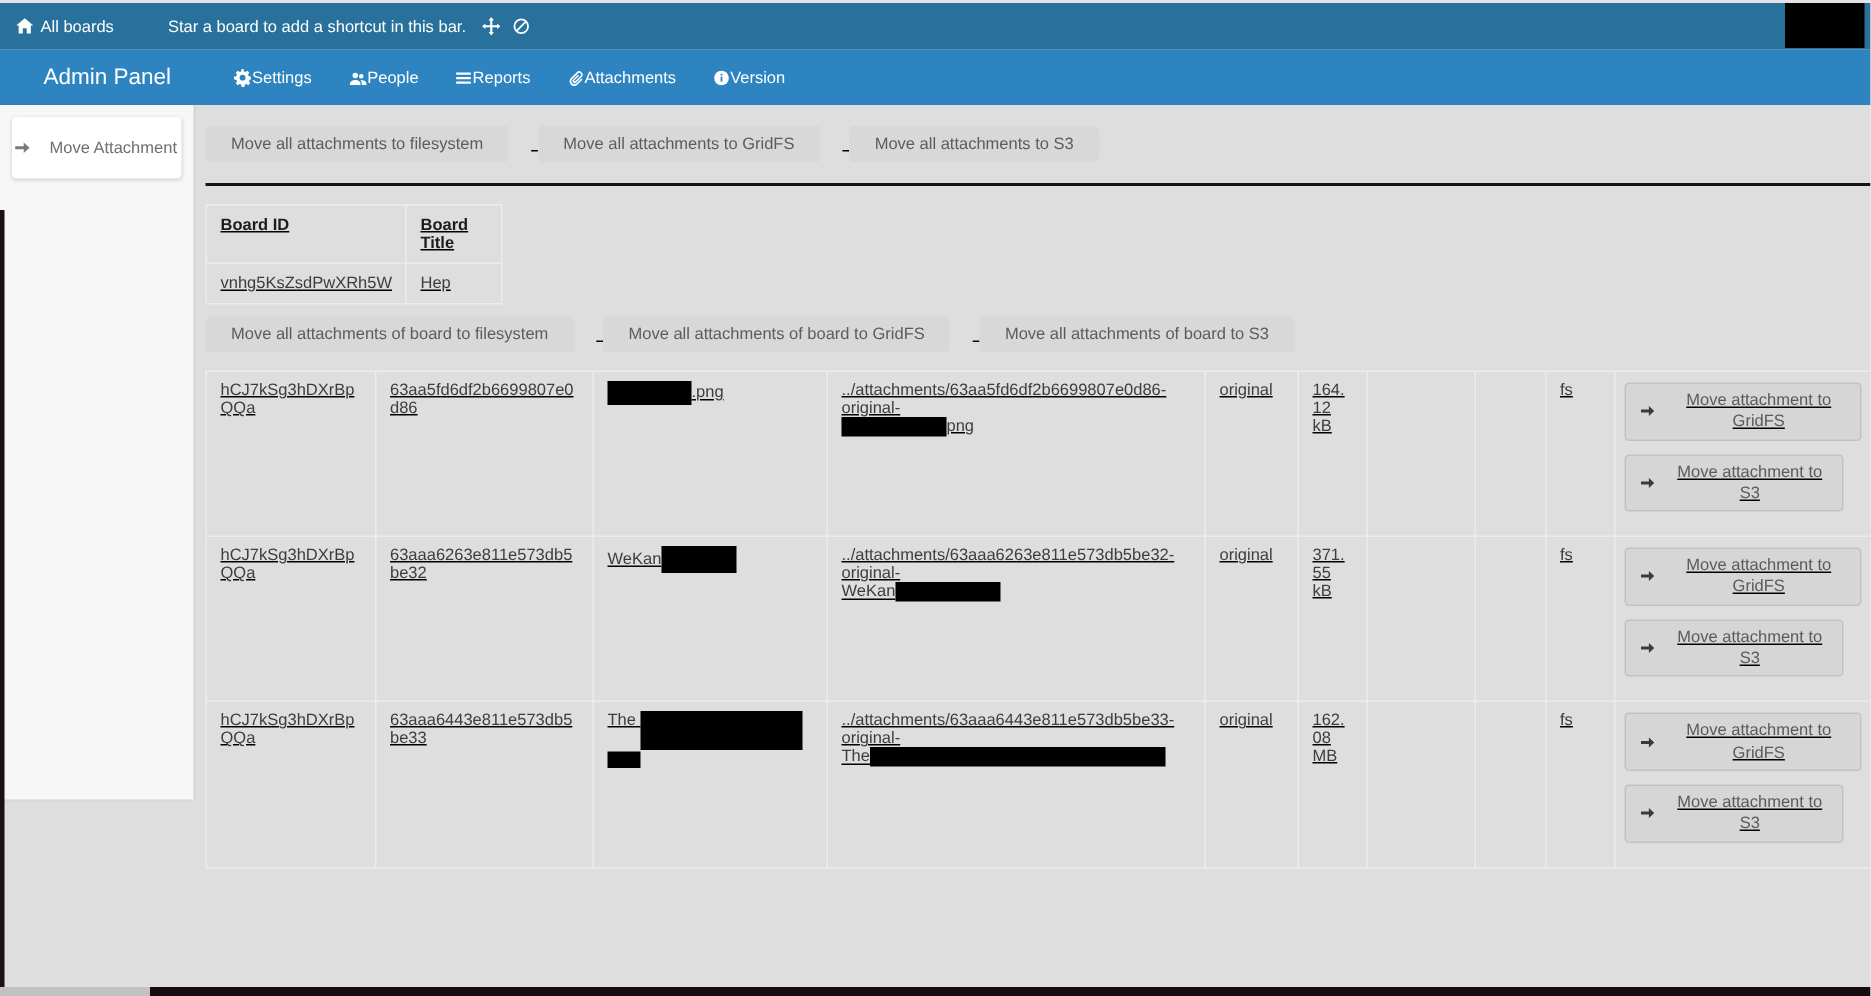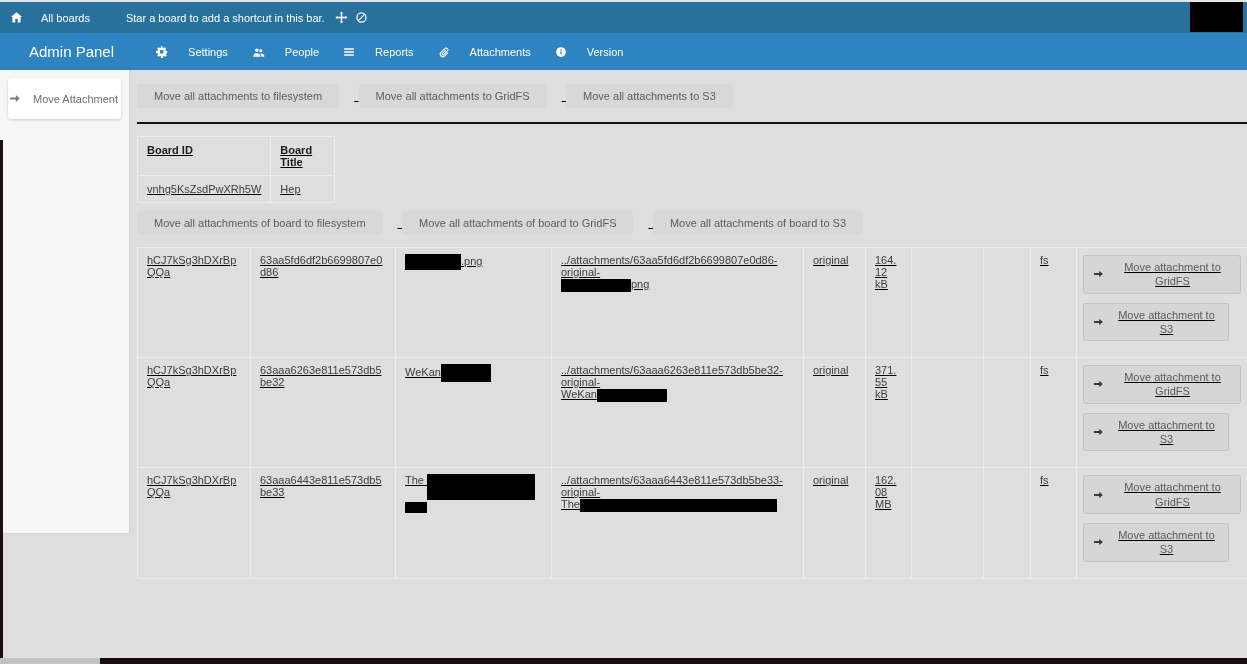--- a/index.html
+++ b/index.html
@@ -11,32 +11,32 @@
   .page {
     position:relative; width:1247px; height:664px;
     background:#dedede; overflow:hidden;
     border-top:2px solid #e3e3e3;
   }
   
   .topbar {
     height:31px; background:#28719d; color:#fff;
     display:flex; align-items:center; padding:0 10px; position:relative;
   }
-  .topbar .home { display:flex; align-items:center; gap:18px; font-size:11px; cursor:pointer; }
+  .topbar .home { display:flex; align-items:center; gap:4px; font-size:11px; cursor:pointer; }
   .topbar .hint { margin-left:36px; font-size:11px; }
   .topbar .hint-icons { margin-left:10px; display:flex; align-items:center; gap:7px; }
   .topbar .bell { margin-left:auto; margin-right:16px; display:flex; }
   .redact-avatar { position:absolute; right:4px; top:0px; width:53px; height:30px; background:#000; }
   
   .admin-header {
     height:37px; background:#2e84c0; color:#fff;
     display:flex; align-items:center; padding-left:29px;
   }
   .admin-title { font-size:15px; margin-right:42px; }
-  .nav-item { display:flex; align-items:center; gap:20px; margin-right:24px; font-size:11px; cursor:pointer; }
+  .nav-item { display:flex; align-items:center; gap:0; margin-right:24px; font-size:11px; cursor:pointer; }
   
   .content { position:relative; height:594px; }
   .sidebar {
     position:absolute; left:0; top:0; width:129px; height:463px;
     background:#f7f7f8; box-shadow:1px 0 2px rgba(0,0,0,.08);
   }
   .sidebar-card {
     margin:8px; background:#fff; border-radius:3px;
     box-shadow:0 1px 3px rgba(0,0,0,.18);
     padding:14px 0; display:flex; align-items:center; gap:11px;

